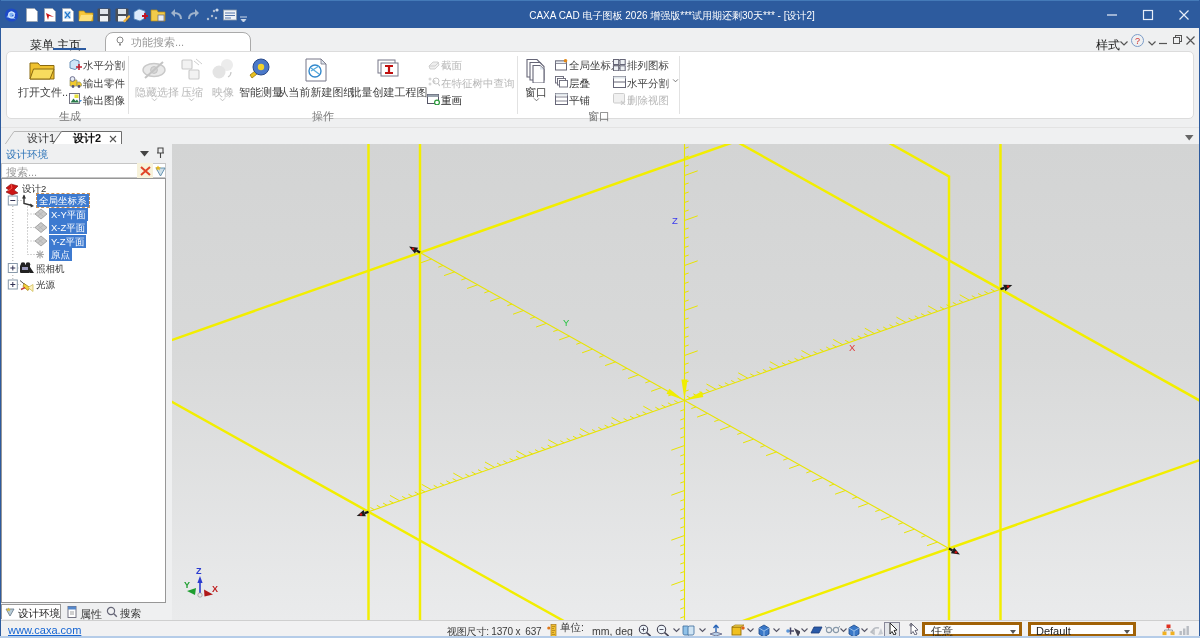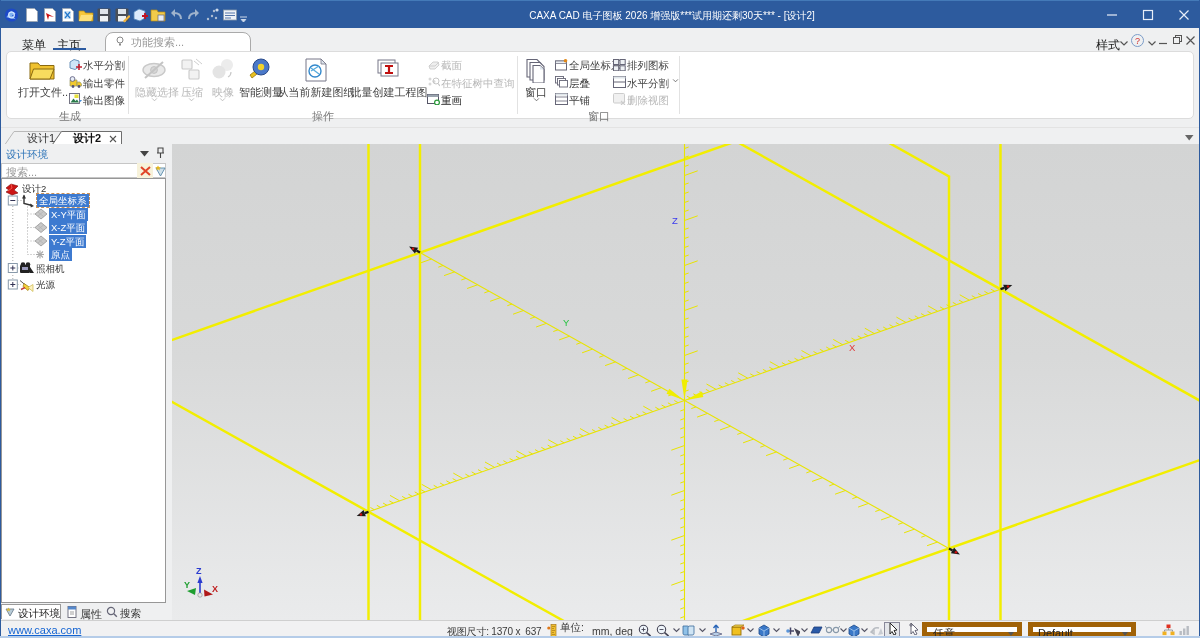--- a/index.html
+++ b/index.html
@@ -29,21 +29,21 @@
 
 #panel{left:0;top:144px;width:172px;height:476px;background:#eff0f1}
 #treebox{position:absolute;left:1px;top:34px;width:165px;height:425px;background:#fff;border:1px solid #979797}
 .trow{position:absolute;left:0;height:13px;font-size:9.5px;line-height:13px;white-space:nowrap}
 .hl{background:#3d7ad0;color:#fff;padding:0 2px}
 
 #canvas{left:172px;top:144px;width:1028px;height:476px;background:linear-gradient(180deg,#d3d4d4 0%,#d8d9d9 45%,#eaebec 100%);overflow:hidden}
 
 #statusbar{left:0;top:620px;width:1200px;height:18px;background:#f1f1f2;border-top:1px solid #cfcfcf;font-size:11px;color:#3a3a3a}
 #statusbar .si{position:absolute;top:3px}
-.combo{position:absolute;top:1px;height:15px;background:#fff;border:5px solid #a16207;font-size:11px;line-height:13px;color:#222}
+.combo{position:absolute;top:1px;height:15px;background:#fff;border:3px solid #a16207;font-size:11px;line-height:13px;color:#222}
 .cv{position:absolute;right:3px;top:5px;width:0;height:0;border-left:3px solid transparent;border-right:3px solid transparent;border-top:4px solid #555}
 
 #wl{left:0;top:0;width:1px;height:638px;background:#2d5b9e}
 #wr{left:1199px;top:0;width:1px;height:638px;background:#2d5b9e}
 #wb{left:0;top:636px;width:1200px;height:2px;background:#b5cce8}
 </style>
 </head>
 <body>
 <div class="abs" id="titlebar">
     <svg class="qat" style="left:3px" width="17" height="17" viewBox="0 0 17 17">
@@ -115,21 +115,21 @@
         <path d="M1 6h10" stroke="#e8eef8" stroke-width="1.2"></path>
       </svg></div>
     <div class="winbtn" style="left:1133px"><svg width="12" height="12" viewBox="0 0 12 12" style="margin-top:8px">
         <rect x="1.5" y="1.5" width="9" height="9" fill="none" stroke="#e8eef8" stroke-width="1.2"></rect>
       </svg></div>
     <div class="winbtn" style="left:1169px"><svg width="12" height="12" viewBox="0 0 12 12" style="margin-top:8px">
         <path d="M1.5 1.5l9 9M10.5 1.5l-9 9" stroke="#e8eef8" stroke-width="1.2"></path>
       </svg></div>
   </div>
 <div class="abs" id="menurow">
-    <div class="mi" style="left:22px">菜单</div>
+    <div class="mi" style="left:30px">菜单</div>
     <div class="mi" style="left:57px;color:#111;font-weight:normal">主页</div>
     <div style="position:absolute;left:53px;top:18px;width:33px;height:2px;background:#2b5aa0"></div>
     <div id="searchbox">
       <svg width="10" height="12" viewBox="0 0 10 12" style="position:absolute;left:9px;top:3px">
         <circle cx="5" cy="4" r="3" fill="none" stroke="#888" stroke-width="1"></circle>
         <path d="M4 7.5h2v2h-2z" fill="#888"></path>
       </svg>
       <span style="position:absolute;left:25px;top:1px">功能搜索...</span>
     </div>
     <div class="mi" style="left:1096px">样式</div>

